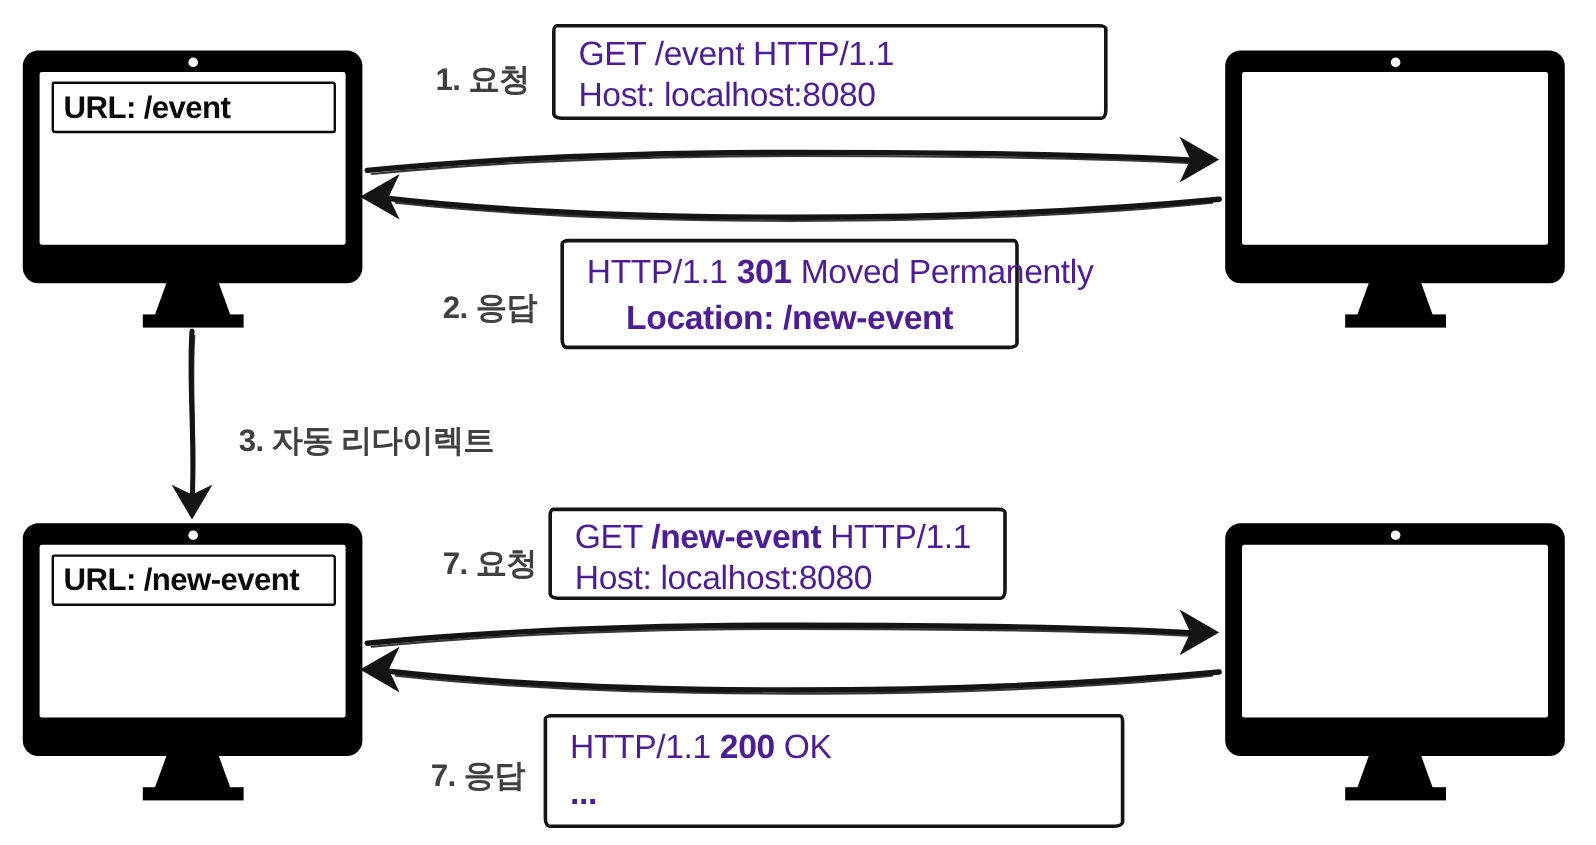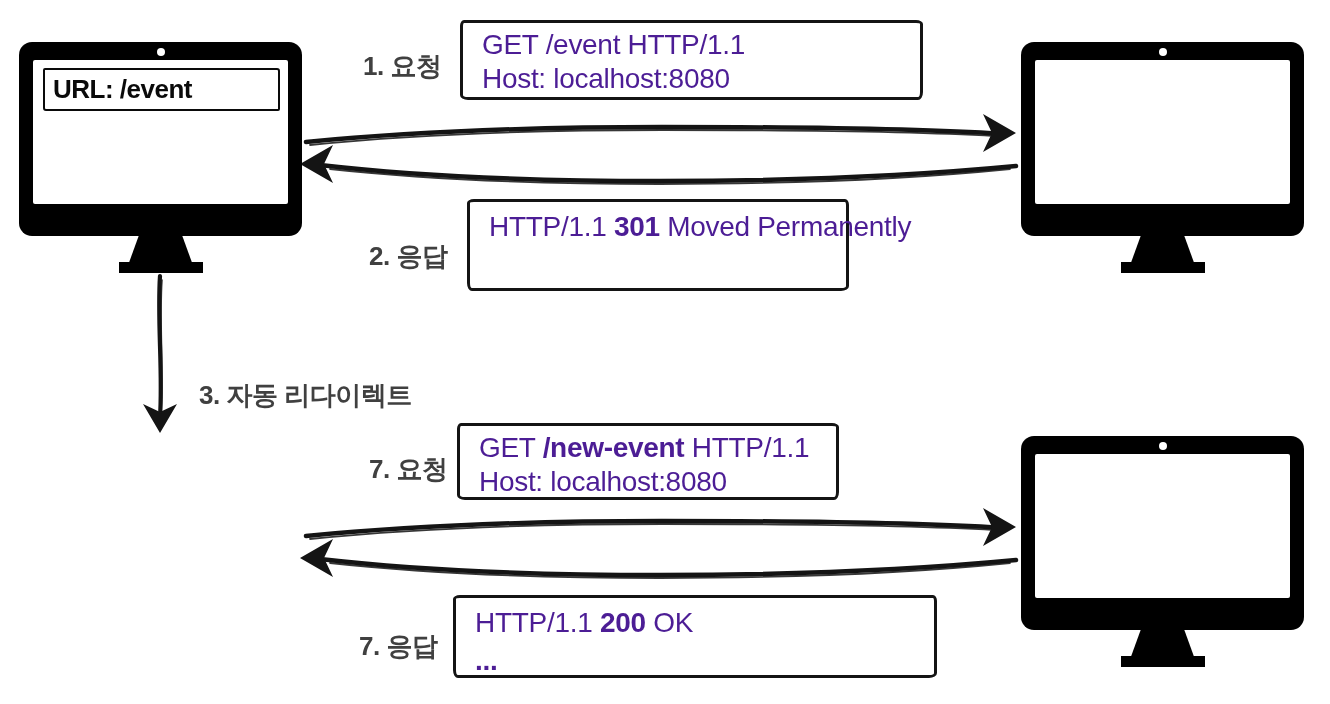--- a/index.html
+++ b/index.html
@@ -94,47 +94,58 @@
   </div>
 
   <div class="monitor" style="left:1021px; top:42px;">
     <div class="bezel"></div>
     <div class="screen"></div>
     <div class="camera"></div>
     <div class="stand"></div>
     <div class="base"></div>
   </div>
 
+  <div class="monitor" style="left:19px; top:436px;">
+    <div class="bezel"></div>
+    <div class="screen"></div>
+    <div class="camera"></div>
+    <div class="stand"></div>
+    <div class="base"></div>
+    <div class="urlbar">
+      <span>URL: /new-event</span>
+    </div>
+  </div>
 
   <div class="monitor" style="left:1021px; top:436px;">
     <div class="bezel"></div>
     <div class="screen"></div>
     <div class="camera"></div>
     <div class="stand"></div>
     <div class="base"></div>
   </div>
 
   <div class="step-label" style="left:363px; top:49px;">1. 요청</div>
   <div class="step-label" style="left:358px; top:239px;margin-left:11px;">2. 응답</div>
-  <div class="step-label" style="left:199px; top:350px;margin-top:28px;">3. 자동 리다이렉트</div>
+  <div class="step-label" style="left:199px; top:350px;">3. 자동 리다이렉트</div>
   <div class="step-label" style="left:369px; top:452px;">7. 요청</div>
   <div class="step-label" style="left:359px; top:629px;">7. 응답</div>
 
   <div class="msg r1" style="left:460px; top:20px; width:463px; height:80px;">
     <div class="line"><span>GET /event HTTP/1.1</span></div>
     <div class="line"><span>Host: localhost:8080</span></div>
   </div>
 
   <div class="msg r2 msg-response301" style="left:467px; top:199px; width:382px; height:92px;text-align:center;">
     <div class="line"><span>HTTP/1.1 </span><span class="b">301</span><span> Moved Permanently</span></div>
+    <div class="line b"><span>Location: /new-event</span></div>
   </div>
 
   <div class="msg r1" style="left:457px; top:423px; width:382px; height:77px;">
     <div class="line"><span>GET </span><span class="b">/new-event</span><span> HTTP/1.1</span></div>
     <div class="line"><span>Host: localhost:8080</span></div>
   </div>
 
-  <div class="msg r2 msg-response200" style="left:453px; top:595px; width:484px; height:83px;">
+  <div class="msg r2 msg-response200" style="left:453px; top:595px; width:484px; height:95px;">
     <div class="line"><span>HTTP/1.1 </span><span class="b">200</span><span> OK</span></div>
     <div class="line b"><span>...</span></div>
   </div>
 
 </div>
 
 </body></html>

